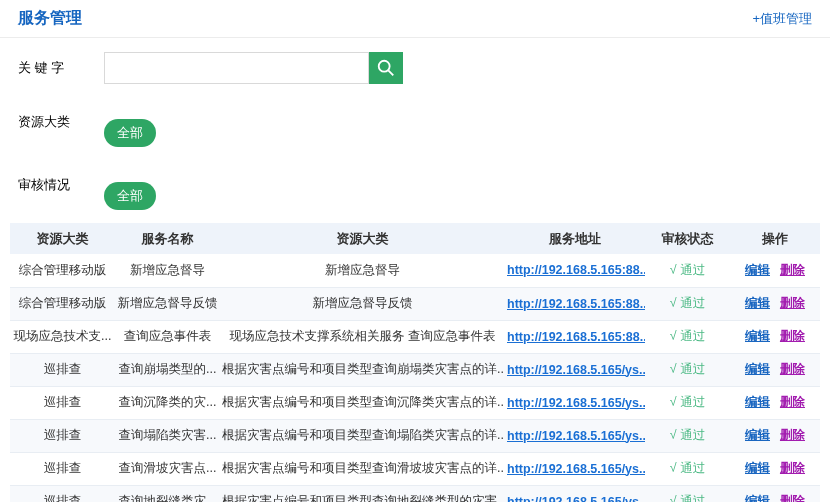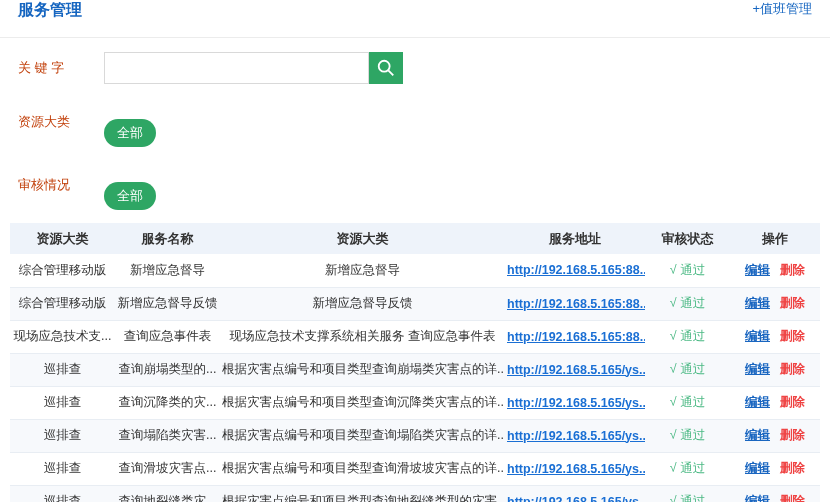--- a/index.html
+++ b/index.html
@@ -1,27 +1,27 @@
 <!DOCTYPE html>
 <html><head>
 <meta charset="utf-8">
 <style>
   * { box-sizing: border-box; margin: 0; padding: 0; }
   html,body { width: 830px; height: 502px; overflow: hidden; background: #fff;
     font-family: "Liberation Sans", "DejaVu Sans", sans-serif; color: #333; }
 
   
-  .topbar { height: 38px; display: flex; justify-content: space-between; 
+  .topbar { height: 38px; display: flex; justify-content: space-between; align-items: center;
     padding: 0 18px; border-bottom: 1px solid #ececec; }
   .title { color: #1565c0; font-size: 16px; font-weight: bold; }
   .add { color: #1565c0; font-size: 13px; cursor: pointer; text-decoration: none; }
 
   
   .search-row { display: flex; align-items: center; margin: 14px 18px 0; }
-  .flabel { width: 86px; flex: 0 0 86px; color: #c2410c; font-size: 13px; }
+  .flabel { width: 86px; flex: 0 0 86px; color: #000000; font-size: 13px; }
   .kw { width: 265px; height: 32px; border: 1px solid #d9d9d9; outline: none; padding: 0 8px; font-size: 13px; }
   .sbtn { width: 34px; height: 32px; background: #2ea664; border: none; cursor: pointer;
     display: flex; align-items: center; justify-content: center; }
 
   
   .filter-row { display: flex; align-items: center; margin: 13px 18px 0; font-size: 13px; }
   .pill { background: #2ea664; color: #fff; border-radius: 14px; padding: 5px 13px;
     font-size: 13px; cursor: pointer; margin-right: 25px; margin-top: 22px; }
   .opts { display: flex; align-items: center; }
   .opt { color: #333; margin-right: 31px; cursor: pointer; white-space: nowrap; }
@@ -31,21 +31,21 @@
     font-size: 12.5px; }
   thead th { background: #eef3fa; height: 31px; font-weight: 600; font-size: 13px; text-align: center; }
   tbody td { height: 33px; text-align: center; border-bottom: 1px solid #e8edf3;
     white-space: nowrap; overflow: hidden; padding: 0 2px; }
   tbody tr:nth-child(even) { background: #f7f9fc; }
   .c1 { width: 105px; } .c2 { width: 105px; } .c3 { width: 285px; }
   .c4 { width: 140px; } .c5 { width: 85px; } .c6 { width: 90px; }
   .url { color: #1a6fd4; font-weight: bold; text-decoration: underline; cursor: pointer; }
   .status { color: #4bb984; }
   .edit { color: #1a66c0; font-weight: bold; text-decoration: underline; cursor: pointer; margin-right: 10px; }
-  .del { color: #ef4444; font-weight: bold; cursor: pointer; }
+  .del { color: #a21caf; font-weight: bold; text-decoration: underline; cursor: pointer; }
 </style>
 </head>
 <body>
 
 <div class="topbar">
   <div class="title">服务管理</div>
   <a class="add">+值班管理</a>
 </div>
 
 <div class="search-row">

